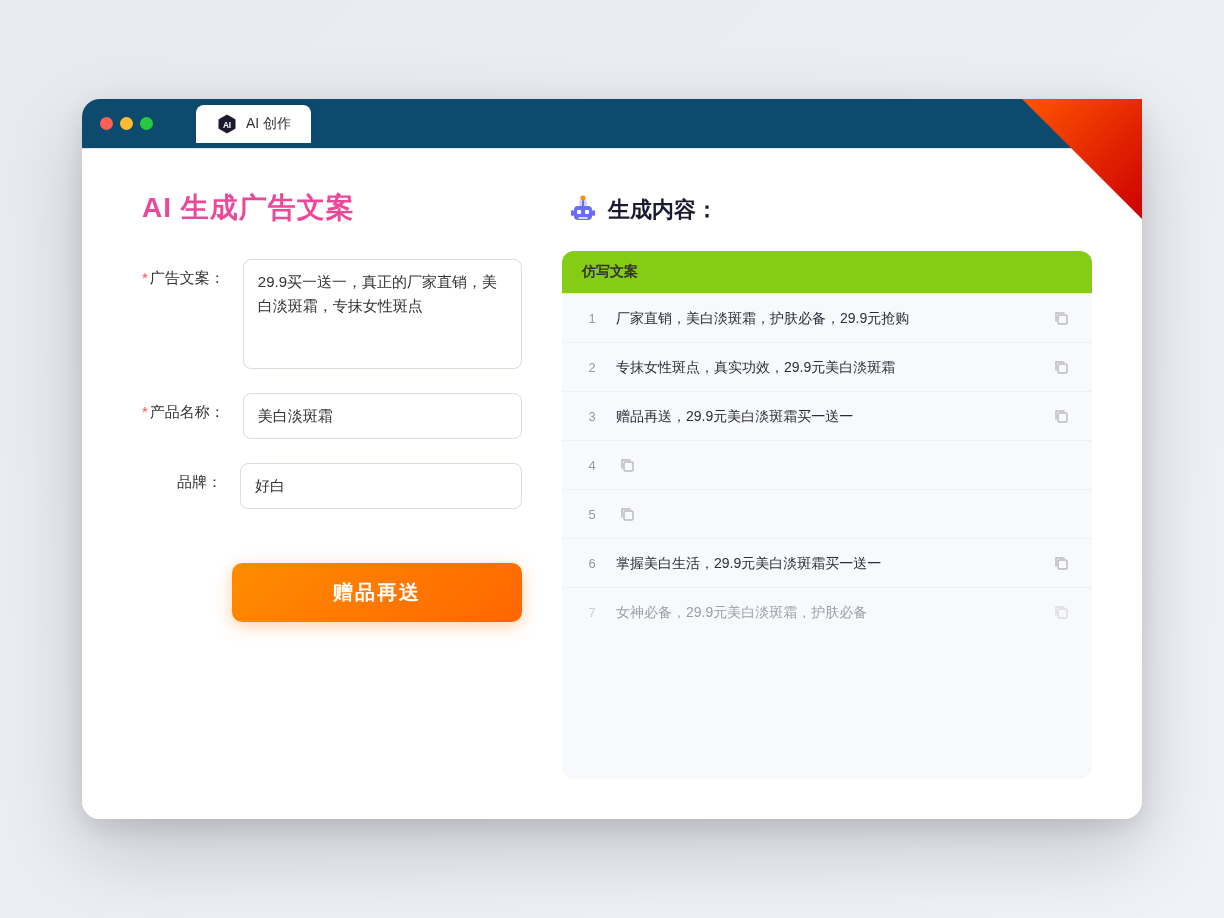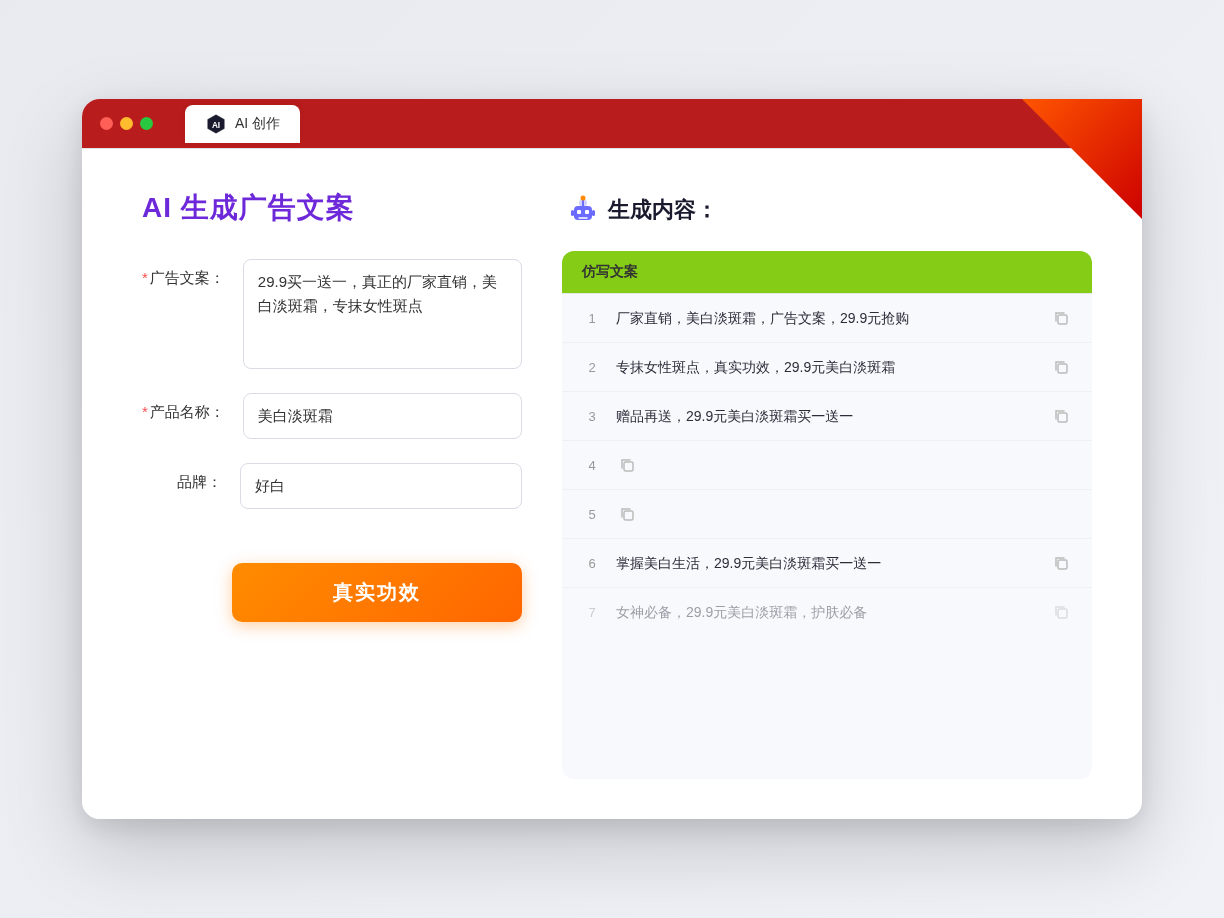--- a/index.html
+++ b/index.html
@@ -19,26 +19,26 @@
       height: 720px;
       background: #f5f6fa;
       border-radius: 18px;
       box-shadow: 0 30px 80px rgba(0,0,0,0.18), 0 8px 24px rgba(0,0,0,0.10);
       overflow: hidden;
       display: flex;
       flex-direction: column;
     }
 
     .browser-titlebar {
-      background: #b91c1c;
+      background: #0c4a6e;
       height: 50px;
       display: flex;
       align-items: center;
       padding: 0 18px;
-      gap: 16px;
+      gap: 27px;
       border-bottom: 1px solid #e2e3e8;
       flex-shrink: 0;
     }
 
     .traffic-lights {
       display: flex;
       gap: 7px;
     }
 
     .traffic-light {
@@ -97,21 +97,21 @@
     .left-panel {
       flex: 0 0 380px;
       display: flex;
       flex-direction: column;
       gap: 0;
     }
 
     .page-title {
       font-size: 28px;
       font-weight: 700;
-      color: #6d28d9;
+      color: #ec4899;
       margin-bottom: 32px;
       letter-spacing: 1px;
     }
 
     .form-group {
       display: flex;
       align-items: flex-start;
       margin-bottom: 24px;
       gap: 8px;
     }
@@ -304,21 +304,21 @@
             <span class="required-star">*</span><span>产品名称：</span>
           </label>
           <input type="text" class="form-input" value="美白淡斑霜" style="">
         </div>
 
         <div class="form-group">
           <label class="form-label">品牌：</label>
           <input type="text" class="form-input" value="好白" style="">
         </div>
 
-        <button class="generate-btn">真实功效</button>
+        <button class="generate-btn">赠品再送</button>
       </div>
 
       <div class="right-panel">
         <div class="result-header">
           <div class="robot-icon">
             <svg viewBox="0 0 42 42" fill="none" xmlns="http://www.w3.org/2000/svg">
 
               <circle cx="21" cy="14" r="4" fill="#6b6bff" opacity="0.3"></circle>
               <rect x="12" y="17" width="18" height="14" rx="4" fill="#6b6bff"></rect>
               <rect x="15" y="21" width="4" height="4" rx="1" fill="white"></rect>
@@ -333,21 +333,21 @@
           </div>
           <span class="result-title">生成内容：</span>
         </div>
 
         <div class="result-table">
           <div class="result-table-header">仿写文案</div>
 
           <div id="result-rows">
               <div class="result-row">
                 <span class="result-num">1</span>
-                <span class="result-text">厂家直销，美白淡斑霜，广告文案，29.9元抢购</span>
+                <span class="result-text">厂家直销，美白淡斑霜，护肤必备，29.9元抢购</span>
                 <div class="copy-icon">
                   <svg width="16" height="16" viewBox="0 0 16 16" fill="none">
                     <rect x="5" y="5" width="9" height="9" rx="1.5" stroke="#bbb" stroke-width="1.5"></rect>
                     <path d="M3 11V3h8" stroke="#bbb" stroke-width="1.5" stroke-linecap="round"></path>
                   </svg>
                 </div>
               </div>
               <div class="result-row">
                 <span class="result-num">2</span>
                 <span class="result-text">专抹女性斑点，真实功效，29.9元美白淡斑霜</span>

